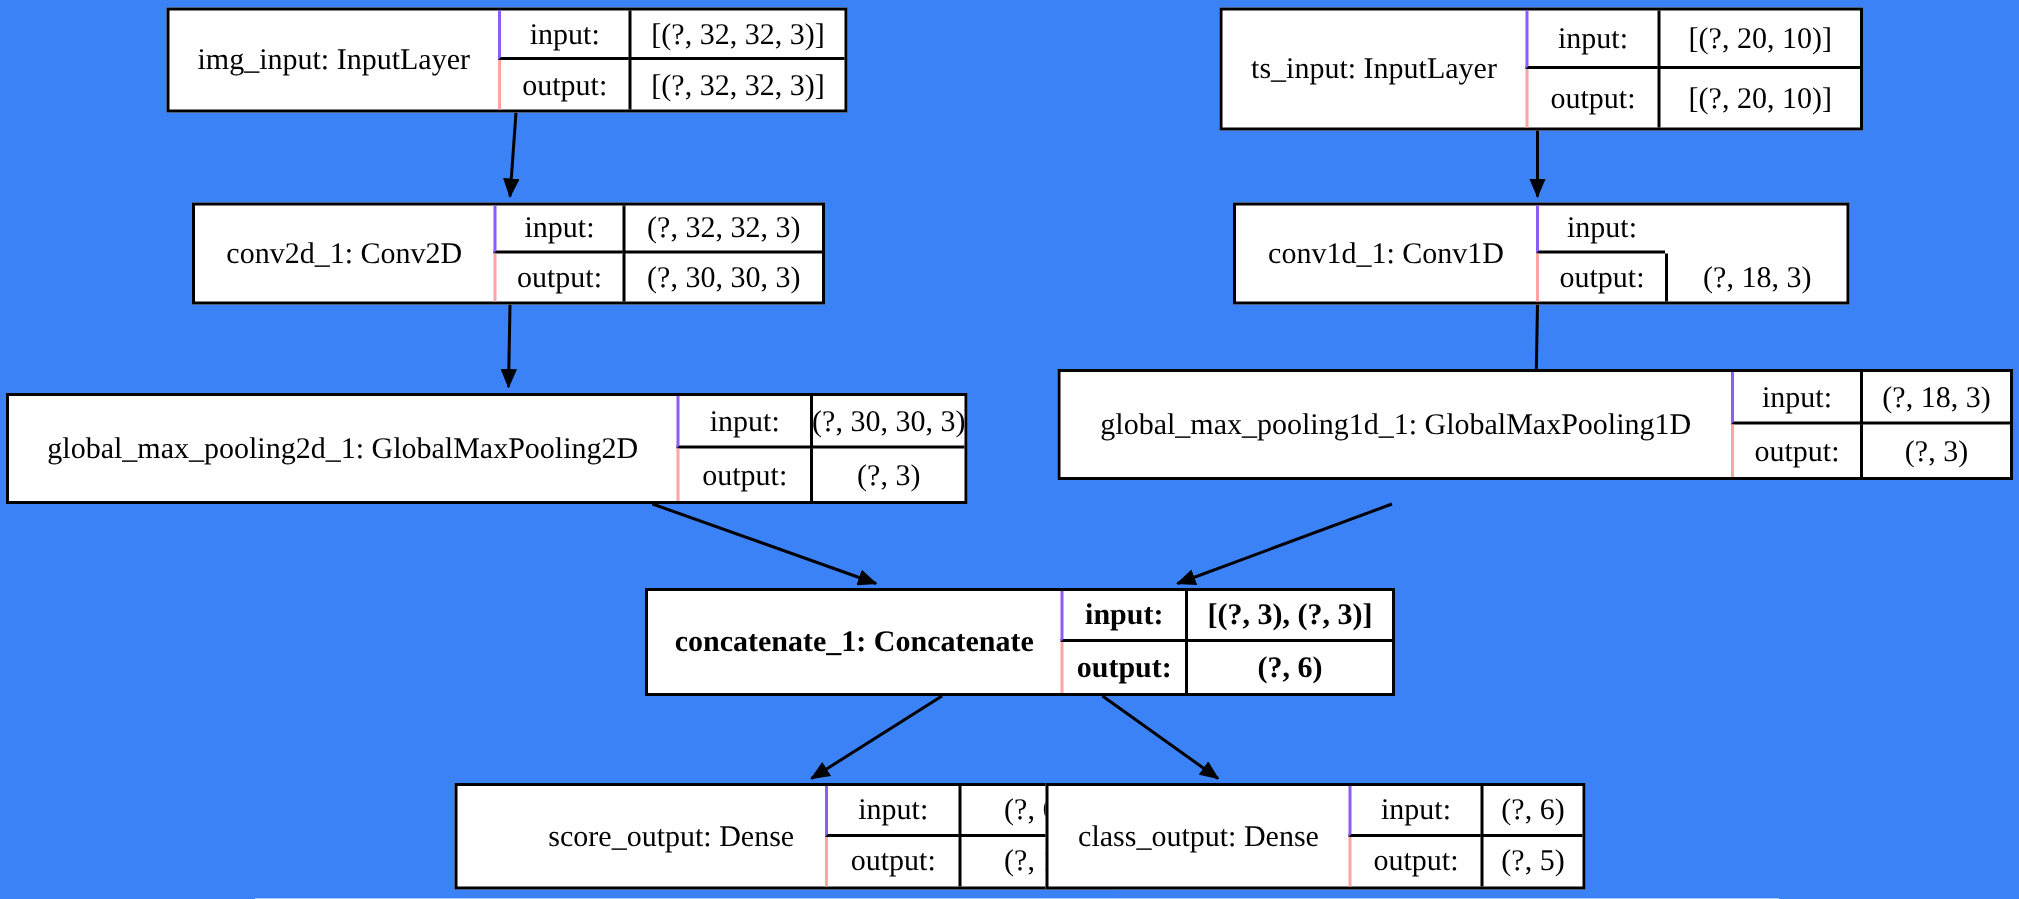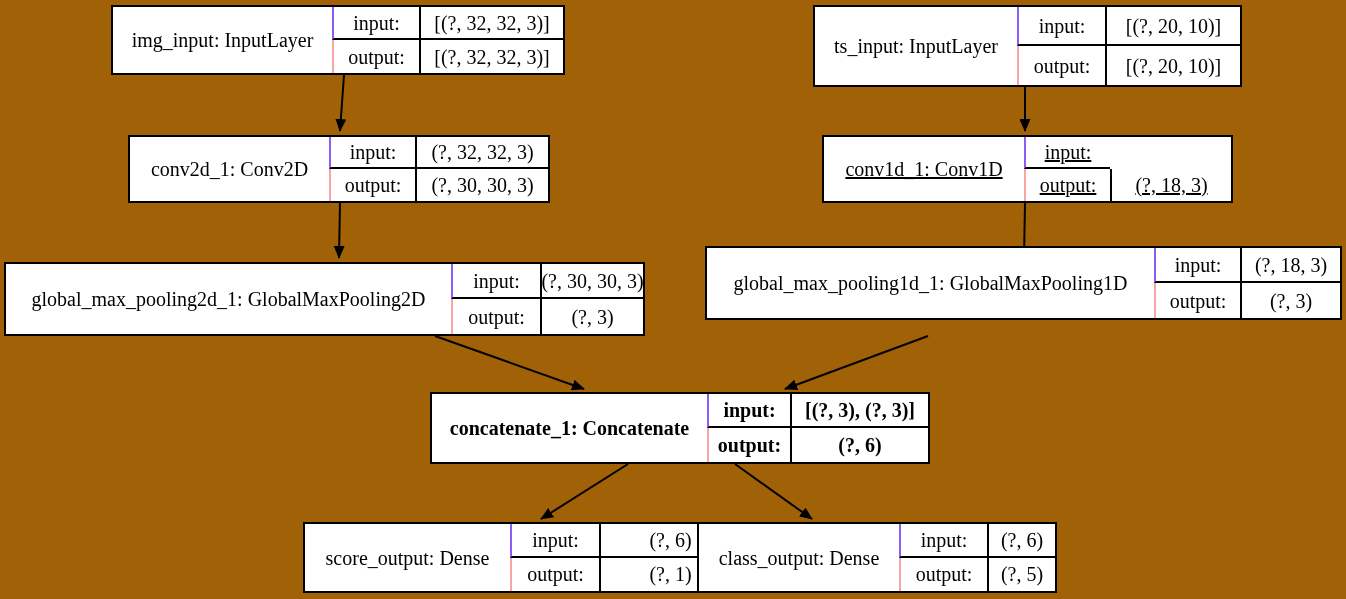--- a/index.html
+++ b/index.html
@@ -1,21 +1,21 @@
 <!DOCTYPE html>
 <html><head>
 <meta charset="utf-8">
 <style>
   html, body { margin: 0; padding: 0; background: #ffffff; }
   * { box-sizing: border-box; }
   #canvas {
     position: relative;
     width: 1346px;
     height: 599px;
-    background: #a16207;
+    background: #3b82f6;
     font-family: "Liberation Serif", "DejaVu Serif", serif;
     color: #000000;
   }
   svg.edges {
     position: absolute;
     left: 0; top: 0;
     width: 1346px; height: 599px;
     pointer-events: none;
   }
   .node {
@@ -79,21 +79,21 @@
   </div>
 
   <div class="node" style="left:128px; top:135px; width:422px; height:68px; grid-template-columns:199px 86px 1fr;">
     <div class="cell lab">conv2d_1: Conv2D</div>
     <div class="cell k1">input:</div>
     <div class="cell v1">(?, 32, 32, 3)</div>
     <div class="cell k2">output:</div>
     <div class="cell v2">(?, 30, 30, 3)</div>
   </div>
 
-  <div class="node" style="left:822px; top:135px; width:411px; height:68px; grid-template-columns:200px 86px 1fr;text-decoration:underline;">
+  <div class="node" style="left:822px; top:135px; width:411px; height:68px; grid-template-columns:200px 86px 1fr;">
     <div class="cell lab">conv1d_1: Conv1D</div>
     <div class="cell k1">input:</div>
     <div class="cell k2">output:</div>
     <div class="cell v2">(?, 18, 3)</div>
   </div>
 
   <div class="node" style="left:4px; top:262px; width:641px; height:74px; grid-template-columns:445px 89px 1fr;">
     <div class="cell lab">global_max_pooling2d_1: GlobalMaxPooling2D</div>
     <div class="cell k1">input:</div>
     <div class="cell v1">(?, 30, 30, 3)</div>
@@ -110,21 +110,21 @@
   </div>
 
   <div class="node" style="left:430px; top:392px; width:500px; height:72px; grid-template-columns:275px 83px 1fr;font-weight:bold;">
     <div class="cell lab">concatenate_1: Concatenate</div>
     <div class="cell k1">input:</div>
     <div class="cell v1">[(?, 3), (?, 3)]</div>
     <div class="cell k2">output:</div>
     <div class="cell v2">(?, 6)</div>
   </div>
 
-  <div class="node" style="left:303px; top:522px; width:439px; height:71px; grid-template-columns:205px 89px 1fr;">
+  <div class="node" style="left:303px; top:522px; width:439px; height:71px; grid-template-columns:205px 89px 1fr;padding-left:40px;">
     <div class="cell lab">score_output: Dense</div>
     <div class="cell k1">input:</div>
     <div class="cell v1">(?, 6)</div>
     <div class="cell k2">output:</div>
     <div class="cell v2">(?, 1)</div>
   </div>
 
   <div class="node" style="left:697px; top:522px; width:360px; height:71px; grid-template-columns:200px 88px 1fr;">
     <div class="cell lab">class_output: Dense</div>
     <div class="cell k1">input:</div>

